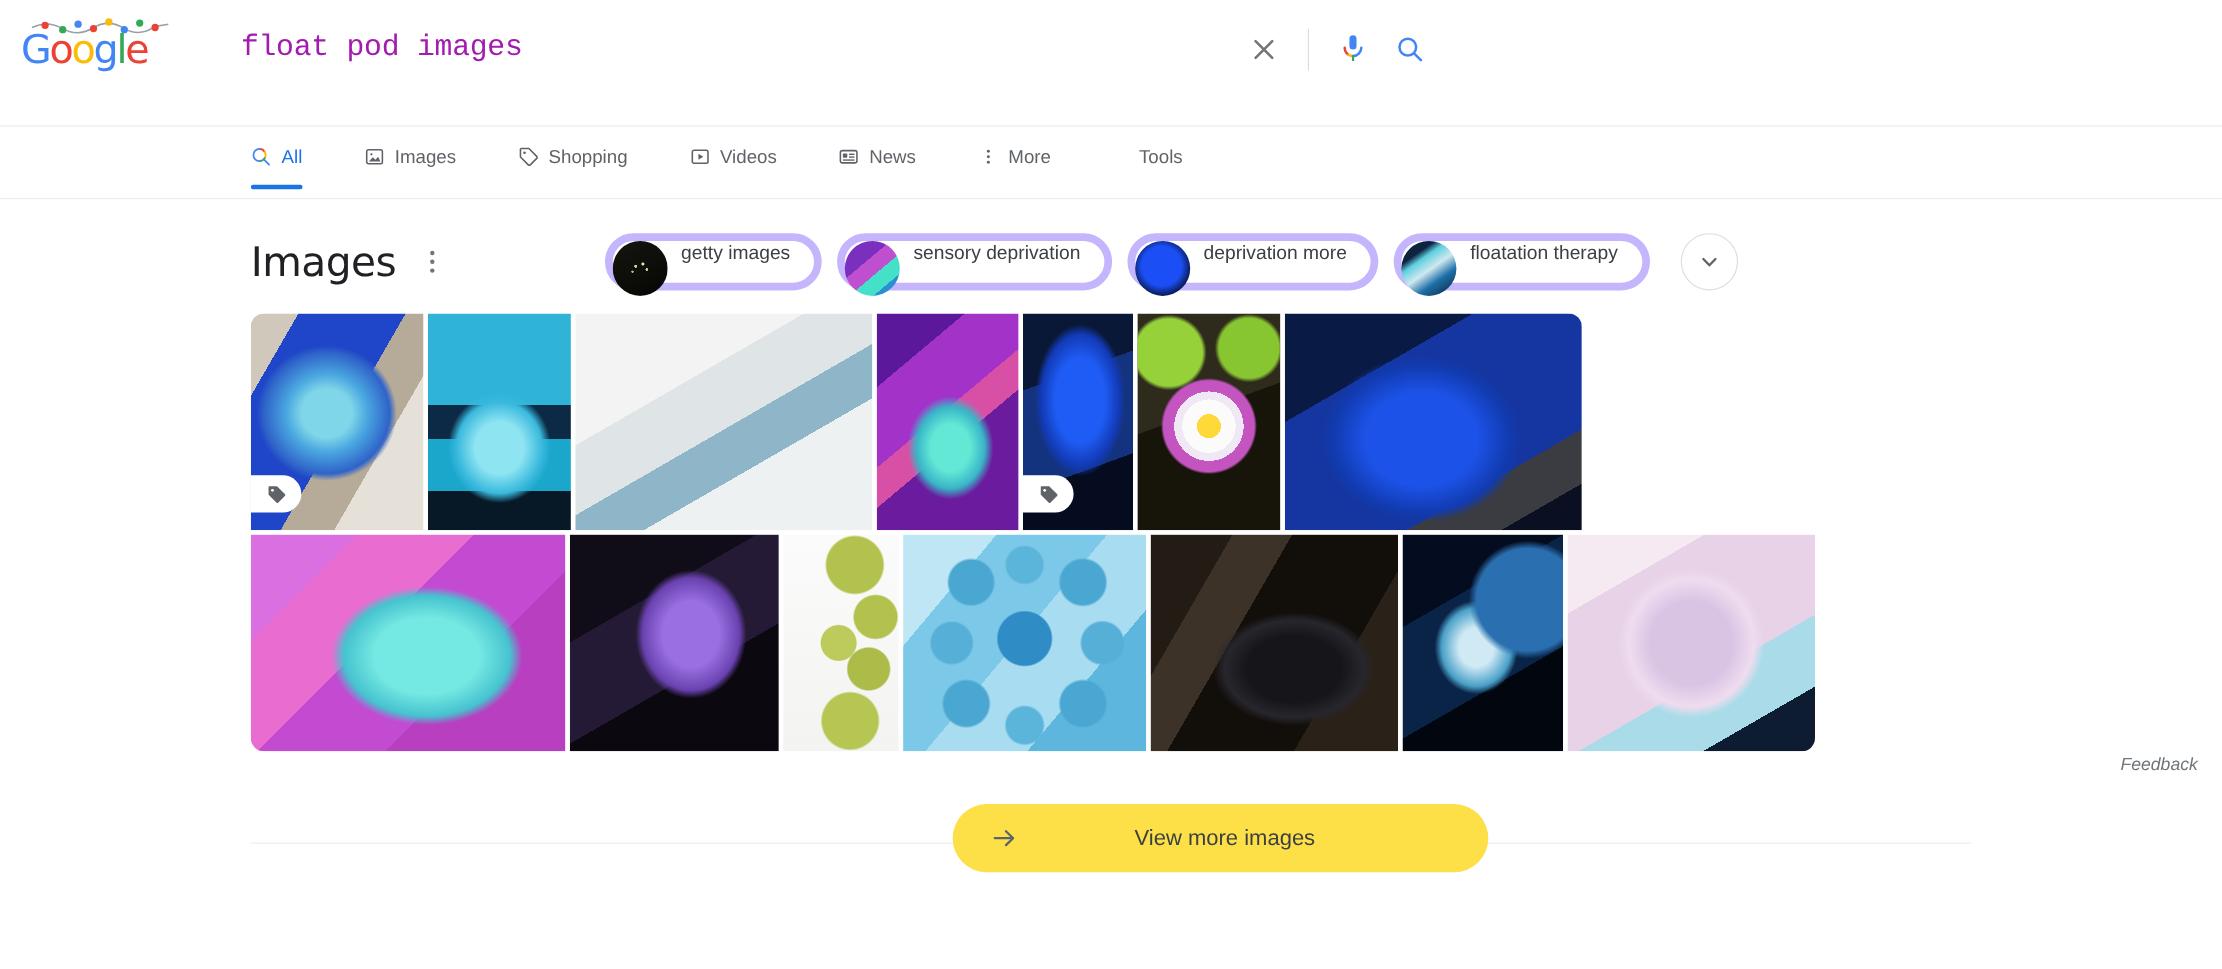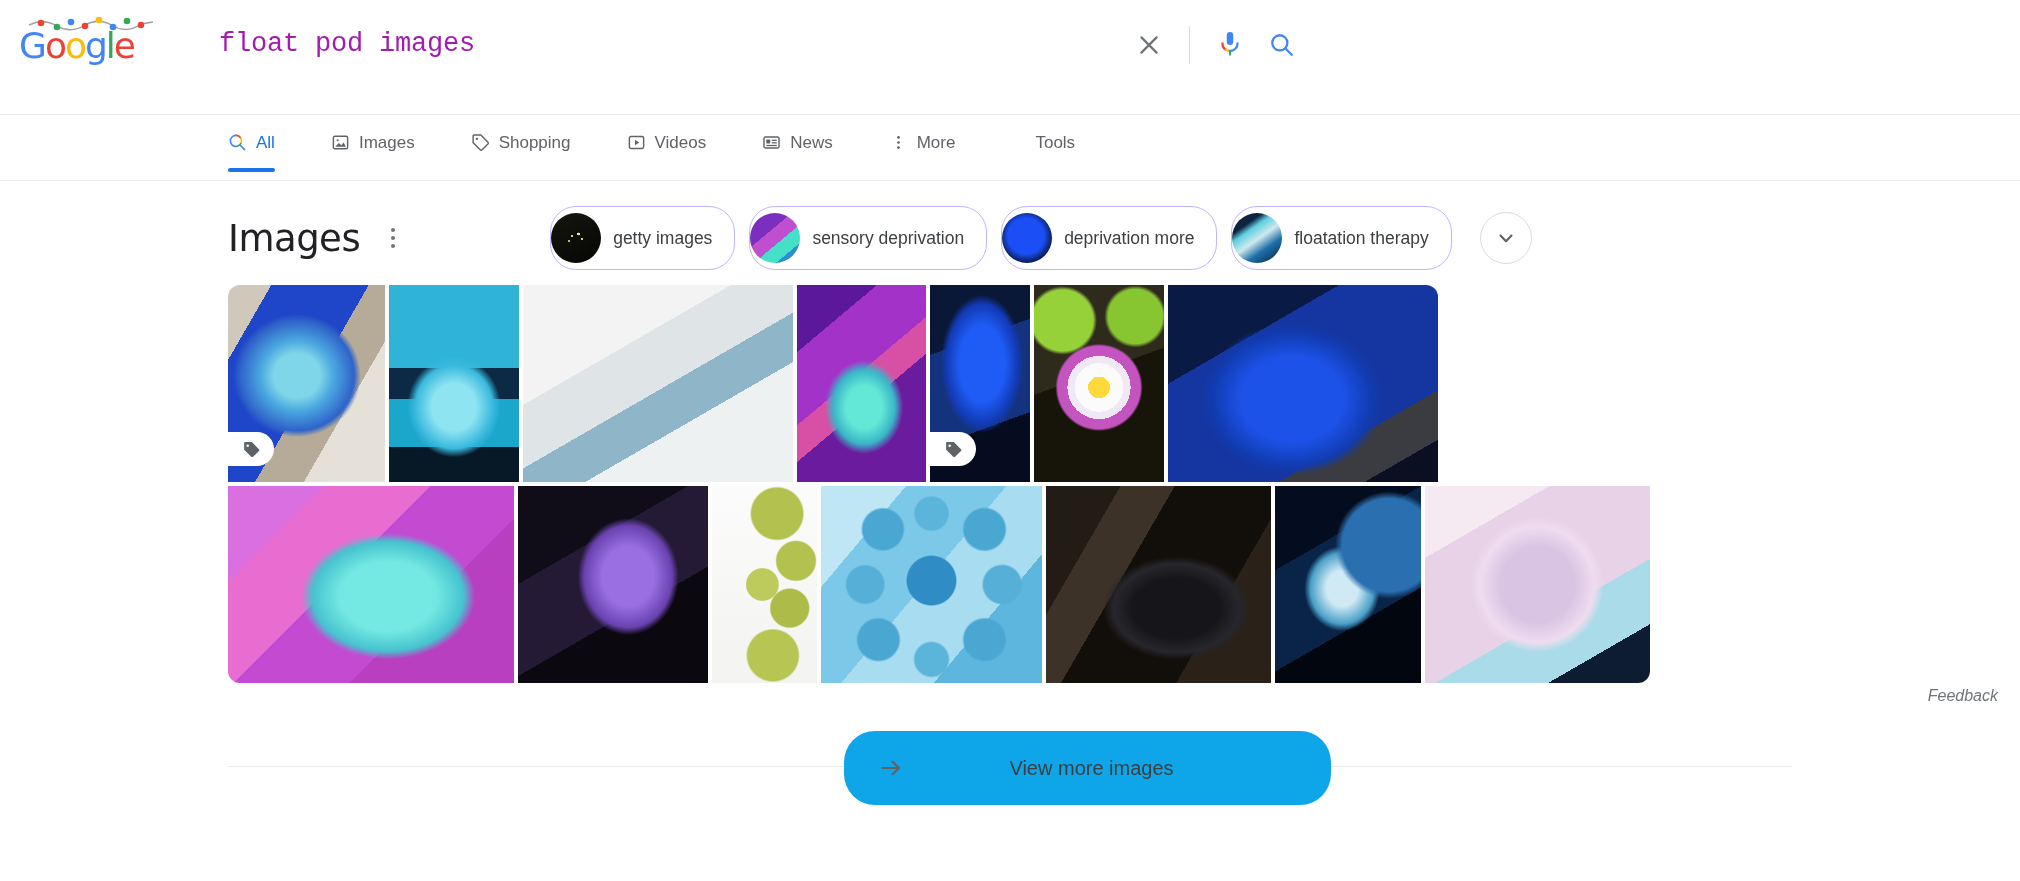--- a/index.html
+++ b/index.html
@@ -134,25 +134,25 @@
   }
   .kebab i { width: 4px; height: 4px; border-radius: 50%; background: #70757a; display:block; }
 
   .chips {
     display: flex;
     align-items: center;
     gap: 14px;
     margin-left: 144px;
   }
   .chip {
-    height: 64px;
-    border: 1px solid #c4b5fd;
+    height: 52px;
+    border: 7px solid #c4b5fd;
     border-radius: 26px;
     display: flex;
-    align-items: center;
+    align-items: flex-start;
     padding-right: 22px;
     background: #fff;
     cursor: pointer;
     white-space: nowrap;
   }
   .chip-thumb {
     width: 50px; height: 50px;
     border-radius: 50%;
     margin: 0 12px 0 0;
     flex: none;
@@ -299,25 +299,25 @@
   }
   .hr-line {
     position: absolute;
     left: 228px; right: 228px;
     top: 35px;
     height: 1px;
     background: #ebebeb;
   }
   .viewmore-btn {
     position: absolute;
-    left: 844px;
+    left: 866px;
     top: 0;
-    height: 74px;
+    height: 62px;
     min-width: 487px;
-    background: #0ea5e9;
+    background: #fde047;
     border-radius: 31px;
     display: flex;
     align-items: center;
     padding: 0 34px;
     cursor: pointer;
     border: none;
     z-index: 2;
   }
   .viewmore-label {
     flex: 1;

